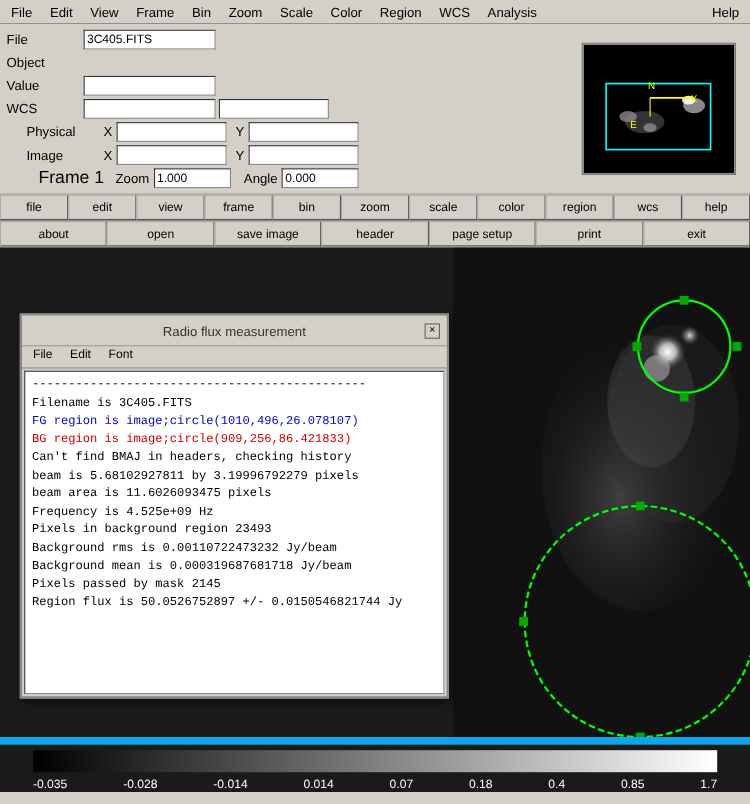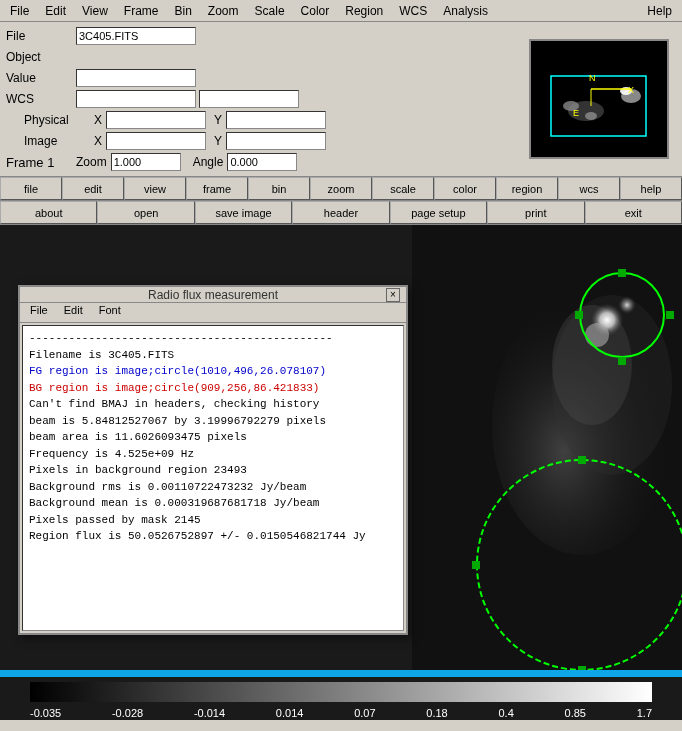--- a/index.html
+++ b/index.html
@@ -15,32 +15,32 @@
     #info-left { flex: 1; }
     .info-row { display: flex; align-items: center; height: 20px; margin-bottom: 1px; }
     .info-label { width: 70px; font-size: 12px; }
     .info-input { border: 1px inset #888; background: white; height: 18px; font-size: 11px; padding: 0 2px; }
     .info-input-wide { width: 120px; }
     #info-right { width: 155px; display: flex; align-items: center; justify-content: center; padding: 2px; }
     #fits-preview { width: 140px; height: 120px; background: #000; border: 2px solid #888; position: relative; overflow: hidden; }
 
     
     .zoom-row { display: flex; align-items: center; height: 20px; }
-    .zoom-label { width: 70px; font-size: 13px; }
+    .zoom-label { width: 70px; font-size: 16px; margin-left: 29px; }
 
     
     .toolbar-row { display: flex; height: 24px; border-bottom: 1px solid #888; background: #d4d0c8; }
     .toolbar-btn { flex: 1; border: 1px outset #aaa; background: #d4d0c8; font-size: 11px; cursor: pointer; display: flex; align-items: center; justify-content: center; }
 
     
     #main-area { background: #1a1a1a; width: 682px; height: 445px; position: relative; overflow: hidden; }
 
     
     #radio-dialog { position: absolute; left: 18px; top: 60px; width: 390px; height: 350px; background: #d4d0c8; border: 2px solid #888; box-shadow: 3px 3px 8px rgba(0,0,0,0.5); display: flex; flex-direction: column; }
-    #dialog-titlebar { background: #d4d0c8; border-bottom: 1px solid #888; padding: 3px 6px; display: flex; align-items: center; justify-content: space-between; height: 16px; }
+    #dialog-titlebar { background: #d4d0c8; border-bottom: 1px solid #888; padding: 3px 6px; display: flex; align-items: center; justify-content: space-between; height: 28px; }
     #dialog-title { font-size: 12px; color: #333; text-align: center; flex: 1; }
     #dialog-close { width: 14px; height: 14px; border: 1px solid #666; background: #d4d0c8; cursor: pointer; font-size: 10px; display: flex; align-items: center; justify-content: center; }
     #dialog-menubar { display: flex; background: #d4d0c8; border-bottom: 1px solid #888; height: 20px; padding: 0 2px; }
     .dialog-menu { padding: 1px 8px; cursor: pointer; font-size: 11px; }
     #dialog-content { flex: 1; background: white; overflow-y: auto; padding: 4px 6px; font-family: 'Courier New', monospace; font-size: 11px; line-height: 1.5; border: 1px inset #888; margin: 2px; }
     .dialog-content-line { white-space: pre; }
     .line-blue { color: #0000cc; }
     .line-red { color: #cc0000; }
     .line-normal { color: #000; }
 
@@ -238,21 +238,21 @@
       <span class="dialog-menu">File</span>
       <span class="dialog-menu">Edit</span>
       <span class="dialog-menu">Font</span>
     </div>
     <div id="dialog-content">
         <div class="dialog-content-line line-normal">----------------------------------------------</div>
         <div class="dialog-content-line line-normal">Filename is 3C405.FITS</div>
         <div class="dialog-content-line line-blue">FG region is image;circle(1010,496,26.078107)</div>
         <div class="dialog-content-line line-red">BG region is image;circle(909,256,86.421833)</div>
         <div class="dialog-content-line line-normal">Can't find BMAJ in headers, checking history</div>
-        <div class="dialog-content-line line-normal">beam is 5.84812527067 by 3.19996792279 pixels</div>
+        <div class="dialog-content-line line-normal">beam is 5.68102927811 by 3.19996792279 pixels</div>
         <div class="dialog-content-line line-normal">beam area is 11.6026093475 pixels</div>
         <div class="dialog-content-line line-normal">Frequency is 4.525e+09 Hz</div>
         <div class="dialog-content-line line-normal">Pixels in background region 23493</div>
         <div class="dialog-content-line line-normal">Background rms is 0.00110722473232 Jy/beam</div>
         <div class="dialog-content-line line-normal">Background mean is 0.000319687681718 Jy/beam</div>
         <div class="dialog-content-line line-normal">Pixels passed by mask 2145</div>
         <div class="dialog-content-line line-normal">Region flux is 50.0526752897 +/- 0.0150546821744 Jy</div>
       </div>
   </div>
 

